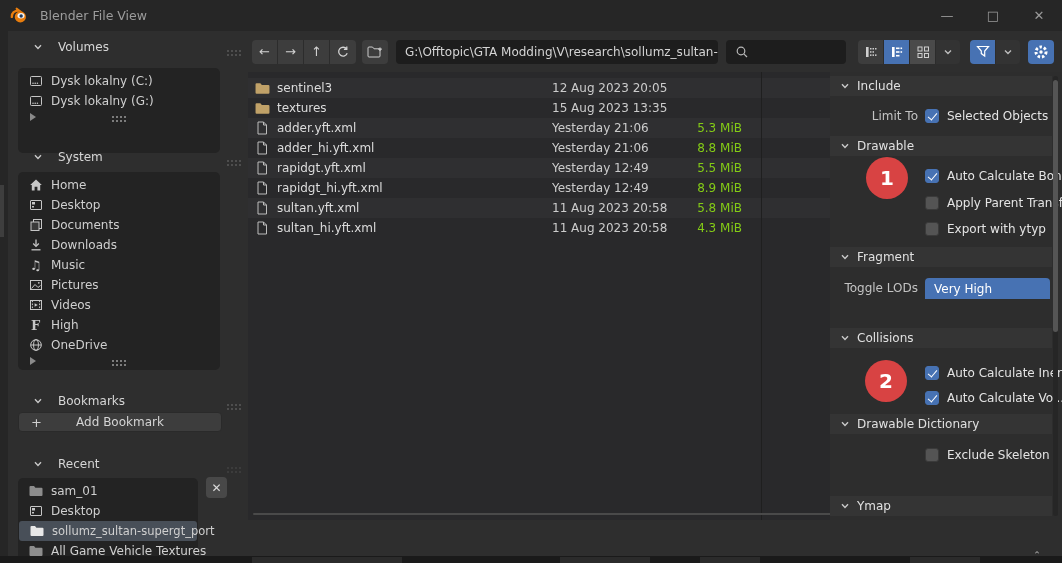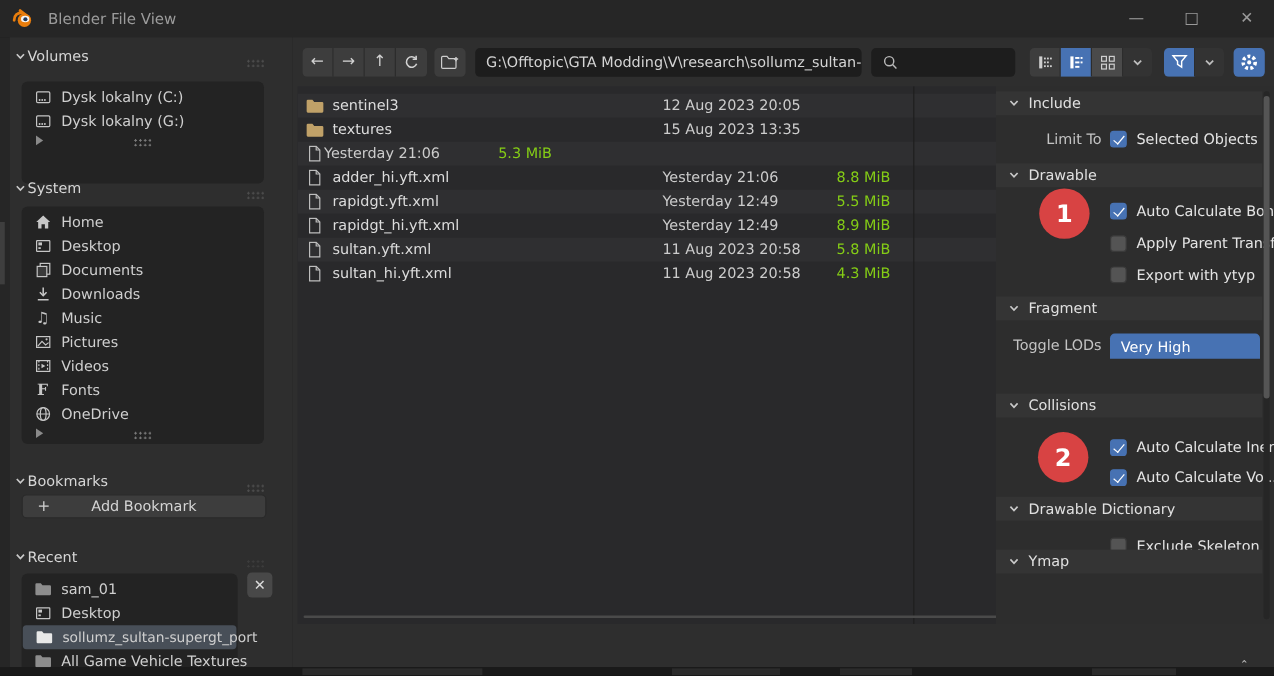--- a/index.html
+++ b/index.html
@@ -15,21 +15,21 @@
 
   
   .leftstrip{position:absolute;left:0;top:31px;width:8px;height:532px;background:#262626;}
   .leftstrip .lsbit{position:absolute;left:0;top:154px;width:4px;height:52px;background:#3e3e3e;}
   .bottomstrip{position:absolute;left:0;top:556px;width:1062px;height:7px;background:#1a1a1a;}
   .tbbit{position:absolute;top:1px;height:6px;background:#2b2b2b;}
   .tbchev{position:absolute;left:1030px;top:549px;width:14px;height:12px;color:#b5b5b5;font-size:9px;text-align:center;line-height:12px;}
 
   
   .sidebar{position:absolute;left:8px;top:31px;width:236px;height:525px;background:#2e2e2e;}
-  .shead{position:absolute;left:4px;width:220px;height:18px;display:flex;align-items:center;gap:1px;color:#d6d6d6;font-size:12px;}
+  .shead{position:absolute;left:25px;width:220px;height:18px;display:flex;align-items:center;gap:15px;color:#d6d6d6;font-size:12px;}
   .chev{width:10px;height:10px;flex:0 0 10px;}
   .grip{position:absolute;right:12px;top:6px;width:15px;height:7px;
         background-image:radial-gradient(#4e4e4e 1px,transparent 1.1px);background-size:4px 4px;}
   .sbox{position:absolute;left:10px;width:202px;background:#232323;border-radius:5px;padding-top:3px;}
   .sitem{height:20px;display:flex;align-items:center;padding-left:10px;gap:8px;color:#cfcfcf;font-size:12px;white-space:nowrap;}
   .sitem.sel{background:#484f58;border-radius:3px;margin:0 1px;}
   .sicon{width:15px;height:15px;flex:0 0 15px;display:flex;align-items:center;justify-content:center;color:#c6c6c6;font-size:12px;}
   .boxfoot{position:relative;height:14px;}
   .tri{position:absolute;left:12px;top:2px;width:0;height:0;border-left:6px solid #8a8a8a;border-top:4px solid transparent;border-bottom:4px solid transparent;}
   .fgrip{position:absolute;left:50%;top:4px;margin-left:-8px;width:15px;height:7px;
@@ -226,21 +226,21 @@
             <svg width="14" height="14" viewBox="0 0 14 14">
               <rect x="1.5" y="2.5" width="11" height="9" stroke="#c6c6c6" fill="none"></rect>
               <path d="M3.4 2.5 V11.5 M10.6 2.5 V11.5" stroke="#c6c6c6" stroke-dasharray="1.6 1.4"></path>
               <path d="M5.6 5.2 L8.8 7 L5.6 8.8 Z" fill="#c6c6c6"></path>
             </svg>
           </span>
         <span>Videos</span>
       </div>
       <div class="sitem">
         <span class="sicon" style="font-family:'DejaVu Serif',serif;font-size:13px;font-weight:bold;">F</span>
-        <span>Fonts</span>
+        <span>High</span>
       </div>
       <div class="sitem">
         <span class="sicon">
             <svg width="14" height="14" viewBox="0 0 14 14">
               <circle cx="7" cy="7" r="5.3" stroke="#c6c6c6" fill="none"></circle>
               <ellipse cx="7" cy="7" rx="2.4" ry="5.3" stroke="#c6c6c6" fill="none"></ellipse>
               <path d="M1.7 7 H12.3" stroke="#c6c6c6"></path>
             </svg>
           </span>
         <span>OneDrive</span>
@@ -423,20 +423,21 @@
         <span class="fdate">15 Aug 2023 13:35</span>
         <span class="fsize"></span>
       </div>
       <div class="frow">
         <span class="ficon">
             <svg width="12" height="14" viewBox="0 0 12 14">
               <path d="M2 1 H7.5 L10.5 4 V13 H2 Z" stroke="#bdbdbd" fill="none"></path>
               <path d="M7.5 1 V4 H10.5" stroke="#bdbdbd" fill="none"></path>
             </svg>
           </span>
+        <span class="fname">adder.yft.xml</span>
         <span class="fdate">Yesterday 21:06</span>
         <span class="fsize">5.3 MiB</span>
       </div>
       <div class="frow">
         <span class="ficon">
             <svg width="12" height="14" viewBox="0 0 12 14">
               <path d="M2 1 H7.5 L10.5 4 V13 H2 Z" stroke="#bdbdbd" fill="none"></path>
               <path d="M7.5 1 V4 H10.5" stroke="#bdbdbd" fill="none"></path>
             </svg>
           </span>
@@ -575,21 +576,21 @@
         <span>Drawable Dictionary</span>
       </div>
       <div class="prow" style="top:373px">
         <span class="plabel"></span>
         <span class="check">
           <span class="cbox"></span>
           <span class="cblabel">Exclude Skeleton</span>
         </span>
       </div>
 
-      <div class="phead" style="top:386px">
+      <div class="phead" style="top:424px">
         <svg class="chev" viewBox="0 0 10 10">
             <path d="M2 3.2 L5 6.4 L8 3.2" stroke="#c9c9c9" stroke-width="1.4" fill="none"></path>
           </svg>
         <span>Ymap</span>
       </div>
 
       <div class="vscroll">
           <div class="vthumb"></div>
         </div>
 

